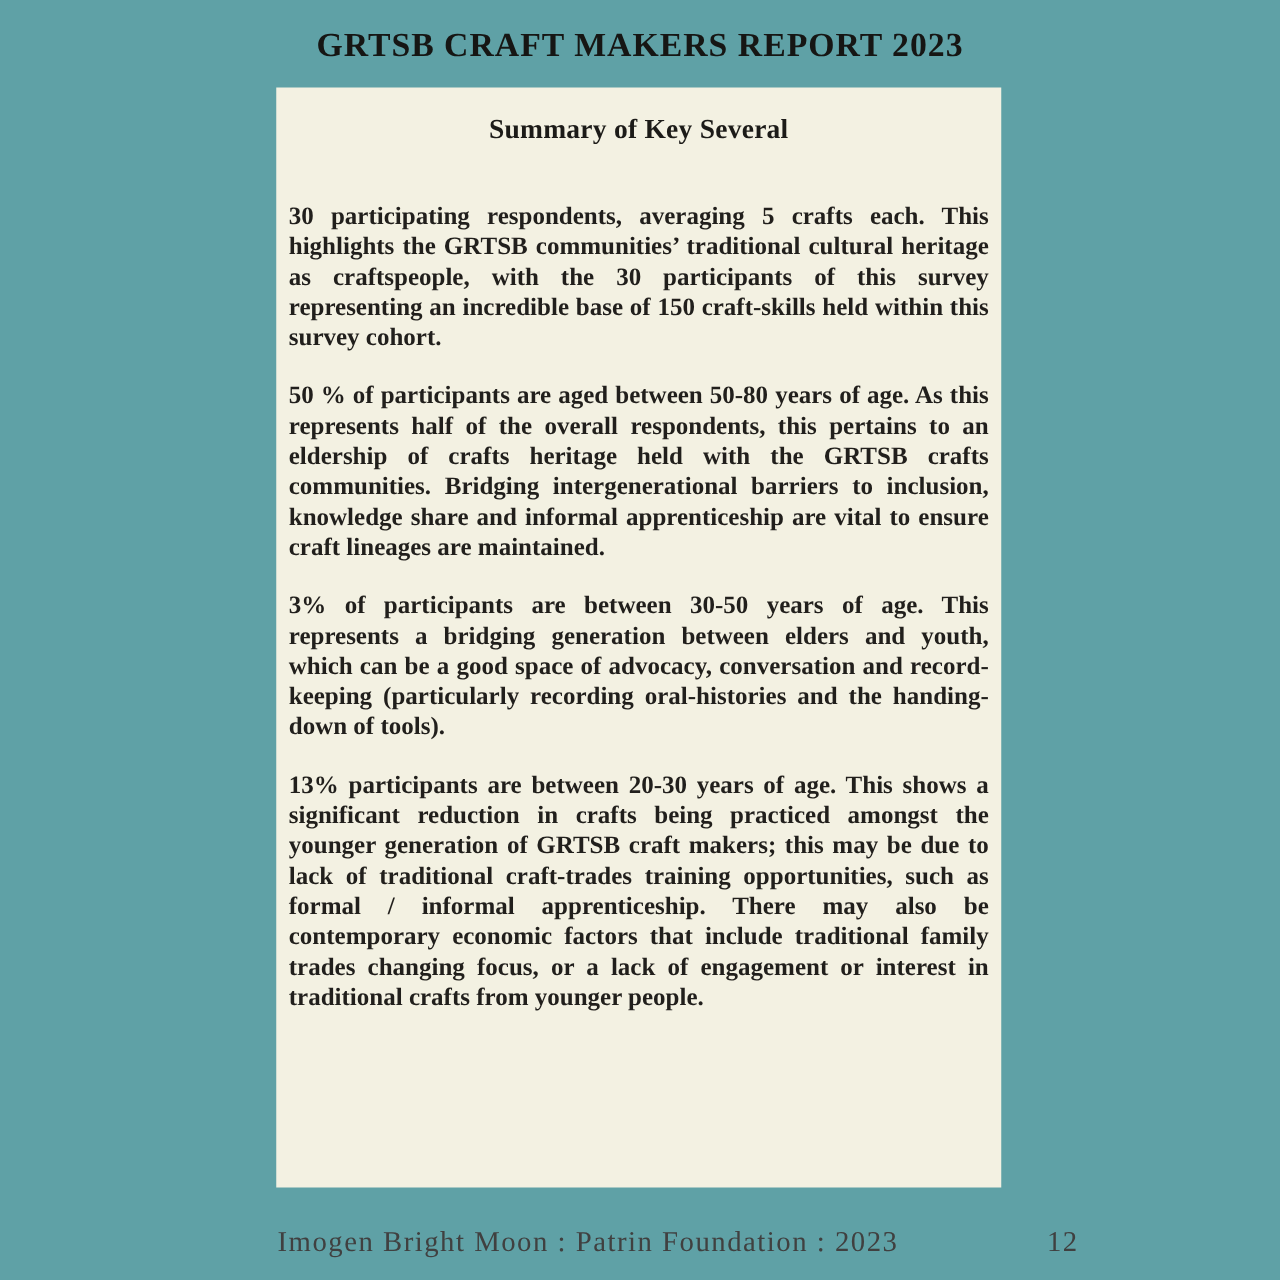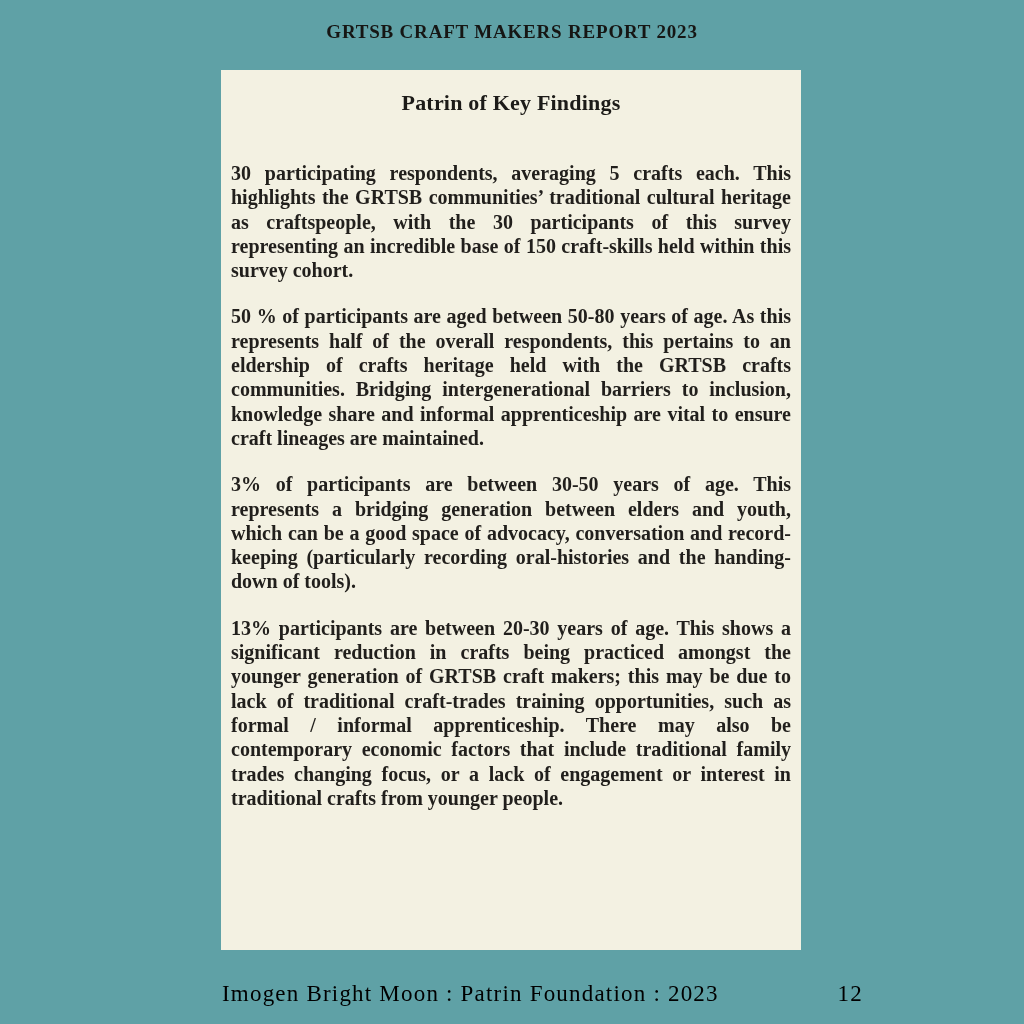--- a/index.html
+++ b/index.html
@@ -14,21 +14,21 @@
     height: 1024px;
     background: #5fa1a6;
     overflow: hidden;
   }
   .report-title {
     position: absolute;
     top: 21px;
     left: 0;
     width: 100%;
     text-align: center;
-    font-size: 19px;
+    font-size: 27px;
     font-weight: bold;
     letter-spacing: 0.8px;
     color: #161614;
   }
   .card {
     position: absolute;
     left: 221px;
     top: 70px;
     width: 580px;
     height: 880px;
@@ -55,32 +55,32 @@
   .footer {
     position: absolute;
     left: 222px;
     right: 161px;
     top: 981px;
     display: flex;
     justify-content: space-between;
     align-items: baseline;
     font-size: 23px;
     letter-spacing: 1.2px;
-    color: #000000;
+    color: #404040;
   }
 </style>
 </head>
 <body>
 
 <div class="page">
 
   <h1 class="report-title">GRTSB CRAFT MAKERS REPORT 2023</h1>
 
   <div class="card">
-    <h2 class="card-heading">Patrin of Key Findings</h2>
+    <h2 class="card-heading">Summary of Key Several</h2>
 
     <div class="card-body">
       <p>30 participating respondents, averaging 5 crafts each. This highlights the GRTSB communities’ traditional cultural heritage as craftspeople, with the 30 participants of this survey representing an incredible base of 150 craft-skills held within this survey cohort.</p>
       <p>50 % of participants are aged between 50-80 years of age. As this represents half of the overall respondents, this pertains to an eldership of crafts heritage held with the GRTSB crafts communities. Bridging intergenerational barriers to inclusion, knowledge share and informal apprenticeship are vital to ensure craft lineages are maintained.</p>
       <p>3% of participants are between 30-50 years of age. This represents a bridging generation between elders and youth, which can be a good space of advocacy, conversation and record-keeping (particularly recording oral-histories and the handing-down of tools).</p>
       <p>13% participants are between 20-30 years of age. This shows a significant reduction in crafts being practiced amongst the younger generation of GRTSB craft makers; this may be due to lack of traditional craft-trades training opportunities, such as formal / informal apprenticeship. There may also be contemporary economic factors that include traditional family trades changing focus, or a lack of engagement or interest in traditional crafts from younger people.</p>
     </div>
   </div>
 
   <div class="footer">

